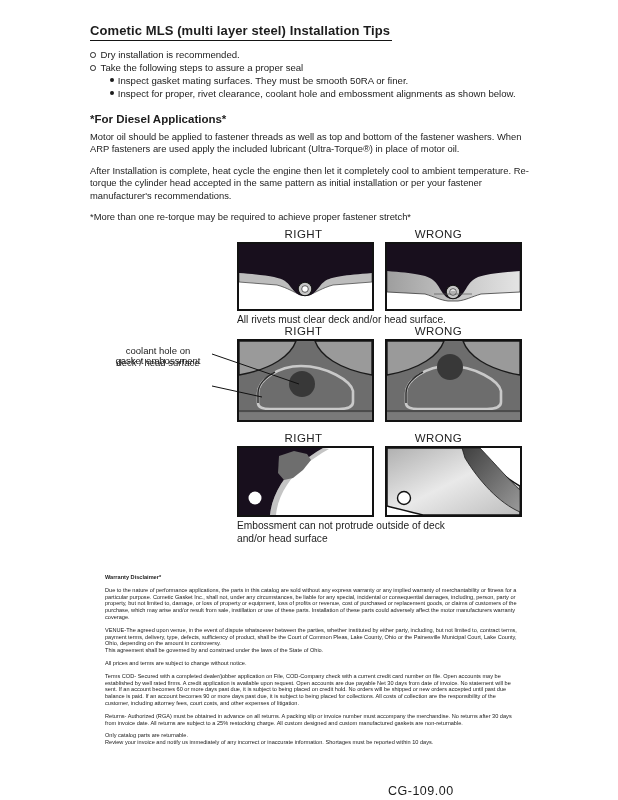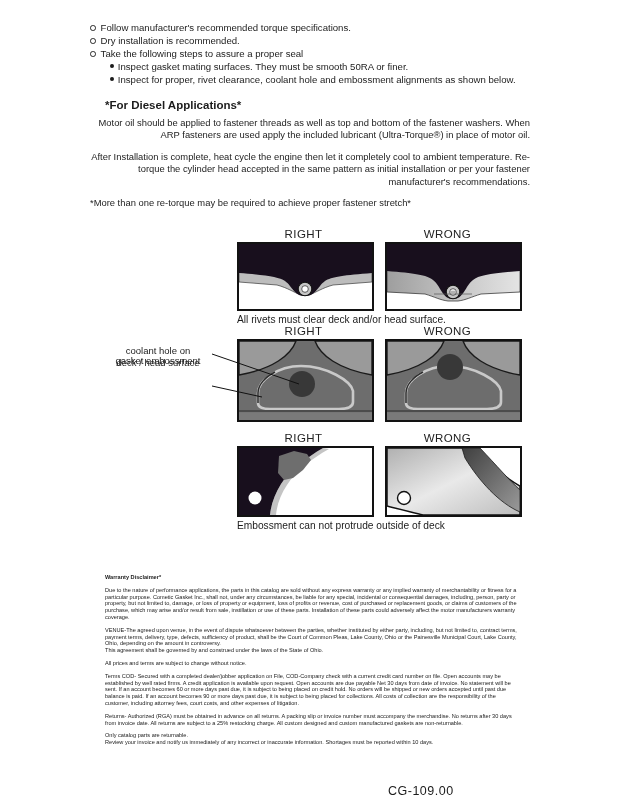--- a/index.html
+++ b/index.html
@@ -10,27 +10,27 @@
   .content{position:absolute;left:90px;top:21px;width:440px;}
   .title{display:inline-block;font-size:13px;font-weight:bold;margin:0 0 7px 0;
          padding:0 2px 2px 0;border-bottom:1.6px solid #151515;letter-spacing:.1px;}
   .bullet-row{display:flex;align-items:flex-start;font-size:9.6px;line-height:13px;}
   .bullet-row .txt{flex:1;}
   .dot-open{flex:0 0 auto;width:3.6px;height:3.6px;border:1px solid #2a2a2a;border-radius:50%;
             margin:4px 5px 0 0;}
   .sub{margin-left:20px;}
   .dot-fill{flex:0 0 auto;width:3.8px;height:3.8px;background:#1c1c1c;border-radius:50%;
             margin:4.2px 4px 0 0;}
-  .h2{font-size:11.5px;font-weight:bold;margin:13px 0 6px 15px;}
-  .para{font-size:9.4px;line-height:12.4px;margin:0 0 9px 0;text-align:right;}
+  .h2{font-size:11.5px;font-weight:bold;margin:13px 0 6px 0;}
+  .para{font-size:9.4px;line-height:12.4px;margin:0 0 9px 0;}
   .note{font-size:9.4px;line-height:12.4px;margin:2px 0 0 0;}
 
   
   .drow{position:absolute;left:237px;width:277px;}
-  .dlabels{display:flex;gap:11px;margin-bottom:2px;}
+  .dlabels{display:flex;gap:2px;margin-bottom:2px;}
   .dlabels span{width:133px;text-align:center;font-size:11.5px;letter-spacing:.4px;color:#222;}
   .dpanels{display:flex;gap:11px;}
   .panel{width:133px;height:65px;border:2.2px solid #121212;box-sizing:content-box;background:#fff;}
   .panel svg{display:block;width:133px;height:100%;}
   .panel.tall{height:79px;}
   .panel.mid{height:67px;}
   .dcaption{font-size:10.2px;line-height:12.5px;margin-top:3px;color:#1c1c1c;}
 
   .side-label{position:absolute;left:108px;width:100px;text-align:center;
               font-size:9.5px;line-height:11.5px;color:#1c1c1c;}
@@ -50,25 +50,22 @@
   .ink-black{fill:var(--diagram_black,#180f1d);}
   .deck-sil{fill:var(--deck_silver,#bdbdbd);}
   .hole-dark{fill:var(--hole_dark,#383838);}
 </style>
 </head>
 <body>
 
 <div class="page">
 
   <div class="content">
-
-    <div class="bullet-row">
-      <span class="dot-open"></span>
-      <span class="txt">Follow manufacturer's recommended torque specifications.</span>
-    </div>
+    <h1 class="title">Cometic MLS (multi layer steel) Installation Tips</h1>
+
     <div class="bullet-row">
       <span class="dot-open"></span>
       <span class="txt">Dry installation is recommended.</span>
     </div>
     <div class="bullet-row">
       <span class="dot-open"></span>
       <span class="txt">Take the following steps to assure a proper seal</span>
     </div>
     <div class="bullet-row sub">
       <span class="dot-fill"></span>
@@ -197,20 +194,21 @@
           </defs>
           <rect width="133" height="67" fill="#fff"></rect>
           <path d="M0,0 L86,0 C102,16 117,29 133,38 L133,67 L36,67 C24,64 11,61 0,58 Z" fill="url(#g3)" stroke="#111" stroke-width="1.5"></path>
           <path d="M75,0 L93,0 C110,18 122,32 133,42 L133,64 C112,55 92,33 78,10 Z" fill="url(#g4)" stroke="#1b1b1b" stroke-width="0.8"></path>
           <circle cx="17" cy="50" r="6.5" fill="#fff" stroke="#111" stroke-width="1.4"></circle>
         </svg>
       </div>
     </div>
     <div class="dcaption">
       <div>Embossment can not protrude outside of deck</div>
+      <div>and/or head surface</div>
     </div>
   </div>
 
   <div class="legal">
     <div class="legal-h">Warranty Disclaimer*</div>
     <div class="lp">Due to the nature of performance applications, the parts in this catalog are sold without any express warranty or any implied warranty of merchantability or fitness for a particular purpose.  Cometic Gasket Inc., shall not, under any circumstances, be liable for any special, incidental or consequential damages, including, person, party or property, but not limited to, damage, or loss of property or equipment, loss of profits or revenue, cost of purchased or replacement goods, or claims of customers of the purchase, which may arise and/or result from sale, instillation or use of these parts.  Installation of these parts could adversely affect the motor manufacturers warranty coverage.</div>
     <div class="lp tight">VENUE-The agreed upon venue, in the event of dispute whatsoever between the parties, whether instituted by either party, including, but not limited to, contract terms, payment terms, delivery, type, defects, sufficiency of product, shall be the Court of Common Pleas, Lake County, Ohio or the Painesville Municipal Court, Lake County, Ohio, depending on the amount in controversy.</div>
     <div class="lp">This agreement shall be governed by and construed under the laws of the State of Ohio.</div>
     <div class="lp">All prices and terms are subject to change without notice.</div>
     <div class="lp">Terms COD- Secured with a completed dealer/jobber application on File, COD-Company check with a current credit card number on file.  Open accounts may be established by well rated firms.  A credit application is available upon request.  Open accounts are due payable Net 30 days from date of invoice.  No statement will be sent.  If an account becomes 60 or more days past due, it is subject to being placed on credit hold.  No orders will be shipped or new orders accepted until past due balance is paid.  If an account becomes 90 or more days past due, it is subject to being placed for collections.  All costs of collection are the responsibility of the customer, including attorney fees, court costs, and other expenses of litigation.</div>

